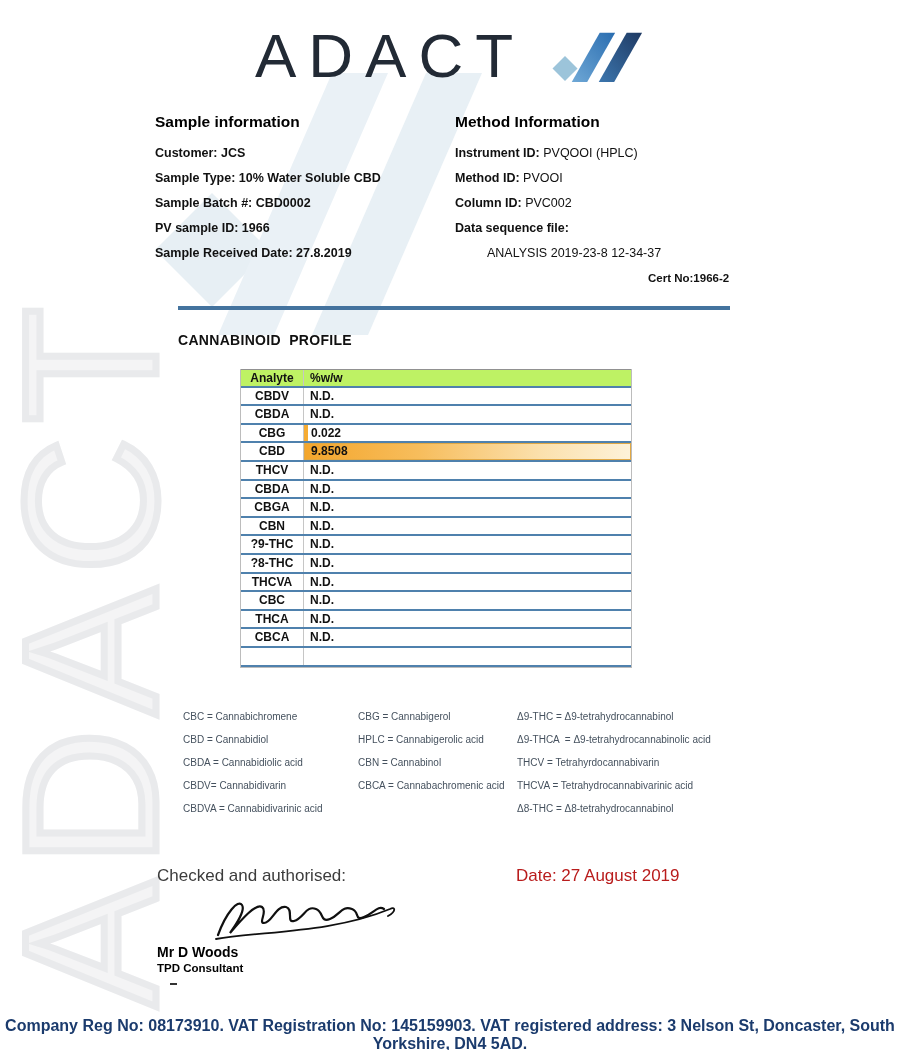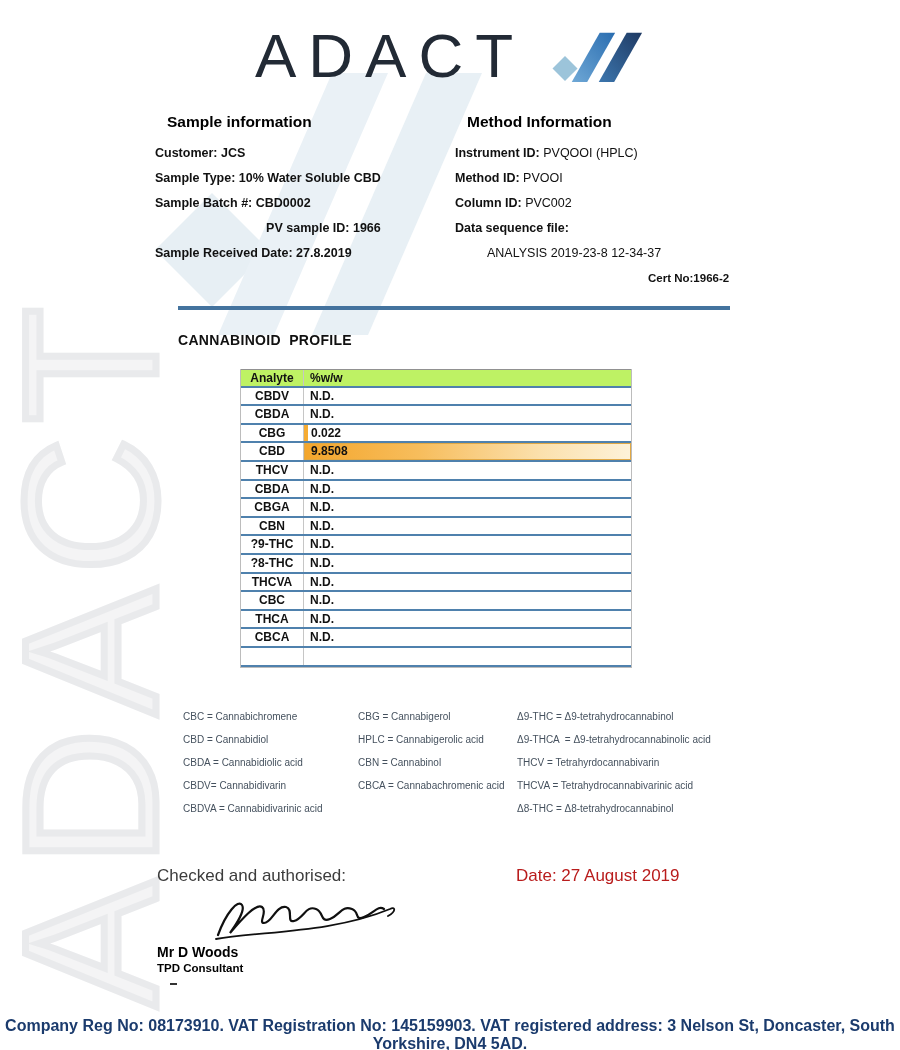--- a/index.html
+++ b/index.html
@@ -15,21 +15,21 @@
     color:#f4f4f5;-webkit-text-stroke:7px #e9eaec;
     user-select:none;
   }
   .wm-mark{position:absolute;left:100px;top:45px;z-index:0;}
   
   .logo-row{position:absolute;top:14px;left:0;width:100%;height:84px;
     display:flex;justify-content:center;align-items:center;gap:14px;z-index:1;}
   .logo-text{font-size:62px;font-weight:300;letter-spacing:12px;color:#222a35;line-height:1;}
   
   .info-block{position:absolute;z-index:1;font-size:12.5px;}
-  .info-title{font-size:15.5px;font-weight:bold;margin-bottom:10px;color:#000;margin-left:12px;}
+  .info-title{font-size:15.5px;font-weight:bold;margin-bottom:10px;color:#000;}
   .info-line{height:25px;line-height:25px;white-space:pre;}
   .info-line b{font-weight:bold;}
   .sample .info-line{font-weight:bold;}
   .seq-line{height:25px;line-height:25px;font-weight:normal;margin-left:32px;}
   .cert-no{position:absolute;top:272px;left:648px;font-size:11.5px;font-weight:bold;z-index:1;}
   .blue-rule{position:absolute;top:306px;left:178px;width:552px;height:4px;background:#44739e;z-index:1;}
   
   .profile-title{position:absolute;top:332px;left:178px;width:552px;text-align:left;
     font-size:14px;font-weight:bold;letter-spacing:.3px;white-space:pre;z-index:1;}
   .ptable{position:absolute;left:240px;top:369px;width:390px;z-index:1;
@@ -92,21 +92,21 @@
       <polygon points="62,58 91,7 107,7 78,58" fill="url(#gDark)"></polygon>
     </svg>
   </div>
 
   <div class="info-block sample" style="left:155px;top:113px;">
     <div class="info-title">Sample information</div>
     <div>
         <div class="info-line" style="font-weight: bold;"><b>Customer:</b> JCS</div>
         <div class="info-line" style="font-weight: bold;"><b>Sample Type:</b> 10% Water Soluble CBD</div>
         <div class="info-line" style="font-weight: bold;"><b>Sample Batch #:</b> CBD0002</div>
-        <div class="info-line" style="font-weight: bold; text-align: right;"><b>PV sample ID:</b> 1966</div>
+        <div class="info-line" style="font-weight: bold;"><b>PV sample ID:</b> 1966</div>
         <div class="info-line" style="font-weight: bold;"><b>Sample Received Date:</b> 27.8.2019</div>
       </div>
   </div>
 
   <div class="info-block method" style="left:455px;top:113px;">
     <div class="info-title">Method Information</div>
     <div>
         <div class="info-line"><b>Instrument ID:</b> PVQOOI (HPLC)</div>
         <div class="info-line"><b>Method ID:</b> PVOOI</div>
         <div class="info-line"><b>Column ID:</b> PVC002</div>

